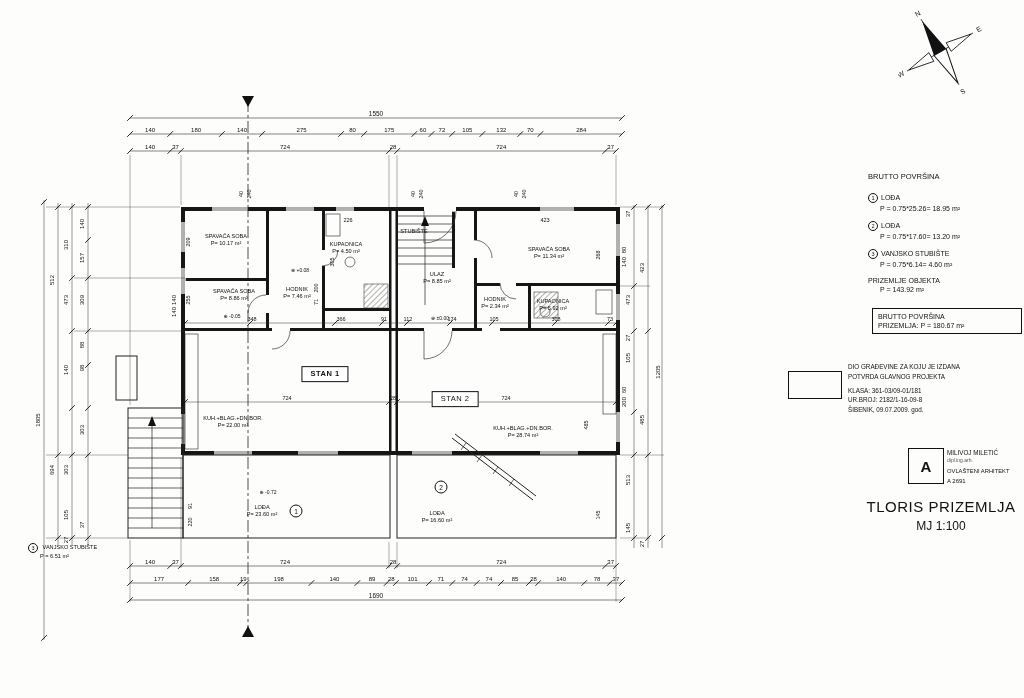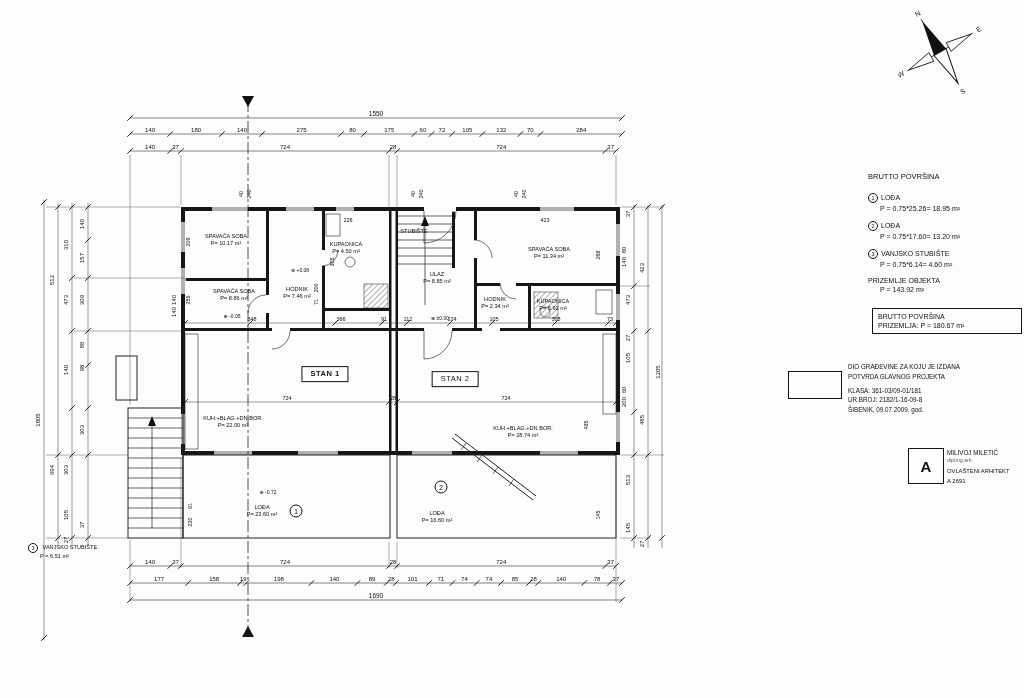--- a/index.html
+++ b/index.html
@@ -463,21 +463,21 @@
       </div>
       <div class="room" style="left: 262px; top: 511px;">
         <div>LOĐA</div>
         <div>P= 23.60 m²</div>
       </div>
       <div class="room" style="left: 437px; top: 517px;">
         <div>LOĐA</div>
         <div>P= 16.60 m²</div>
       </div>
       <div class="room boxed" style="left: 325px; top: 374px; font-weight: bold;">STAN 1</div>
-      <div class="room boxed" style="left: 455px; top: 379px;">STAN 2</div>
+      <div class="room boxed" style="left: 455px; top: 399px;">STAN 2</div>
       <div class="cnum" style="left: 296px; top: 511px;">1</div>
       <div class="cnum" style="left: 441px; top: 487px;">2</div>
       <div class="elev" style="left: 232px; top: 316px;">⊕ -0.05</div>
       <div class="elev" style="left: 300px; top: 270px;">⊕ +0.08</div>
       <div class="elev" style="left: 440px; top: 318px;">⊕ ±0.00</div>
       <div class="elev" style="left: 268px; top: 492px;">⊕ -0.72</div>
     </div>
 
   <div class="rc" style="left:28px;top:543px;font-size:5.6px">
     <div>
@@ -524,14 +524,18 @@
   <div style="position:absolute;left:908px;top:448px;width:34px;height:34px;border:1.6px solid #111;display:flex;align-items:center;justify-content:center;font-size:15px;font-weight:bold;z-index:6">
     <span>A</span>
   </div>
   <div class="rc" style="left:947px;top:448px;width:80px;font-size:6px;line-height:1.5">
     <div style="font-size:6.3px">MILIVOJ MILETIĆ</div>
     <div style="color:#555;font-size:5px">dipl.ing.arh.</div>
     <div style="font-size:5.8px;margin-top:2px">OVLAŠTENI ARHITEKT</div>
     <div style="margin-top:1px">A 2691</div>
   </div>
 
+  <div class="rc" style="left:858px;top:498px;width:166px;text-align:center">
+    <div style="font-size:15px;letter-spacing:.5px">TLORIS PRIZEMLJA</div>
+    <div style="font-size:12px;margin-top:4px">MJ 1:100</div>
+  </div>
 
 </div>
 
 </body></html>

